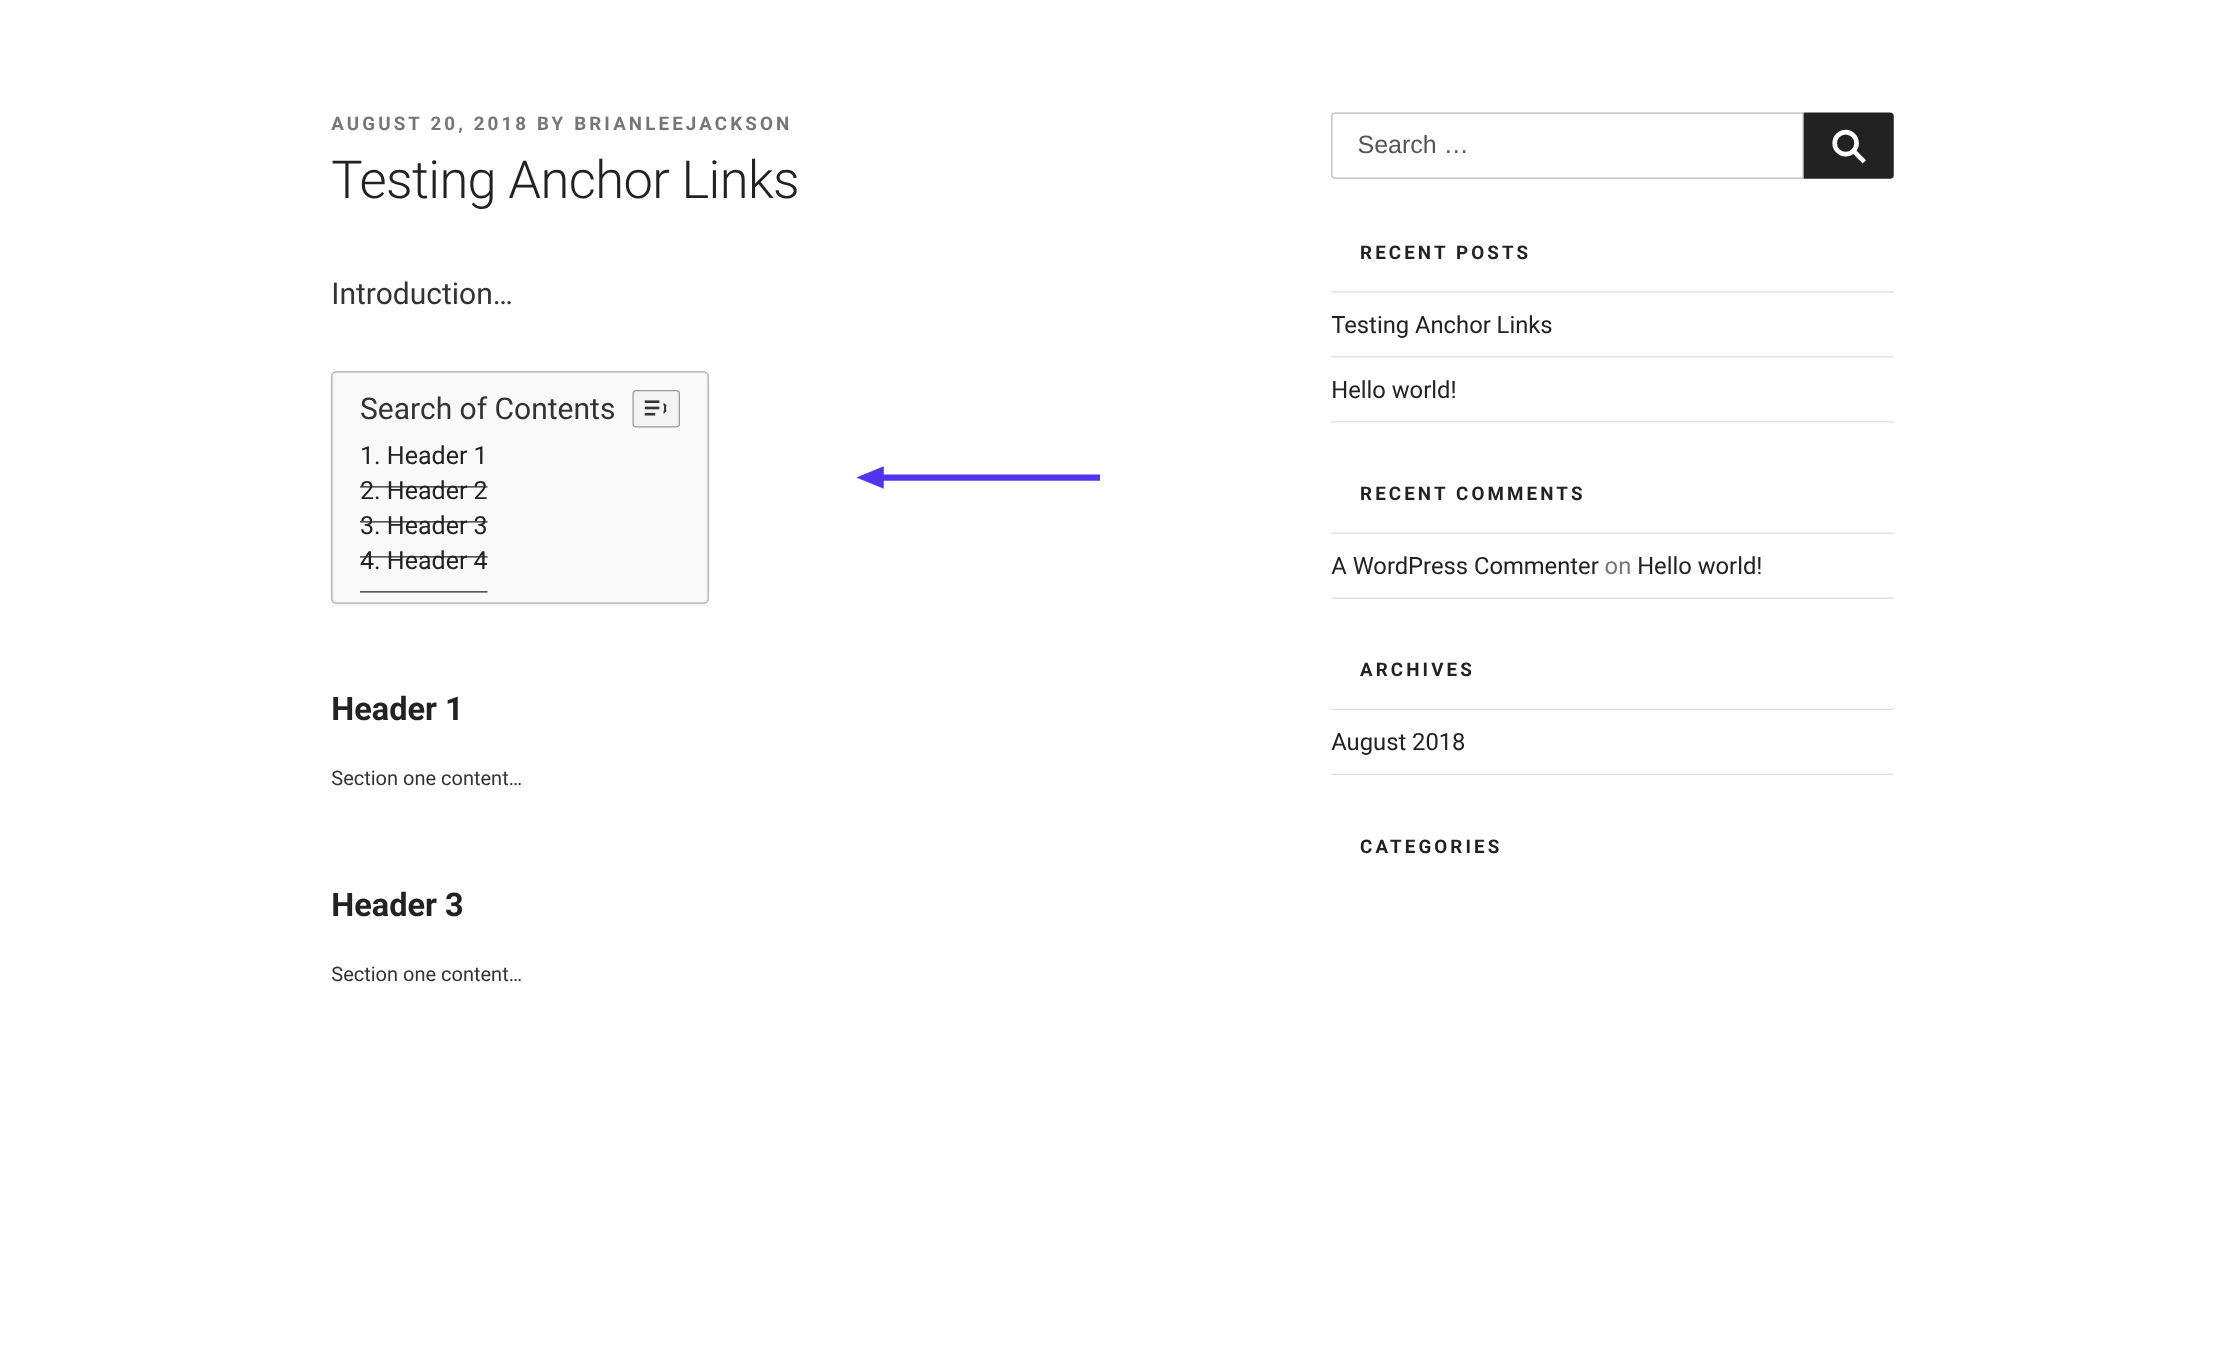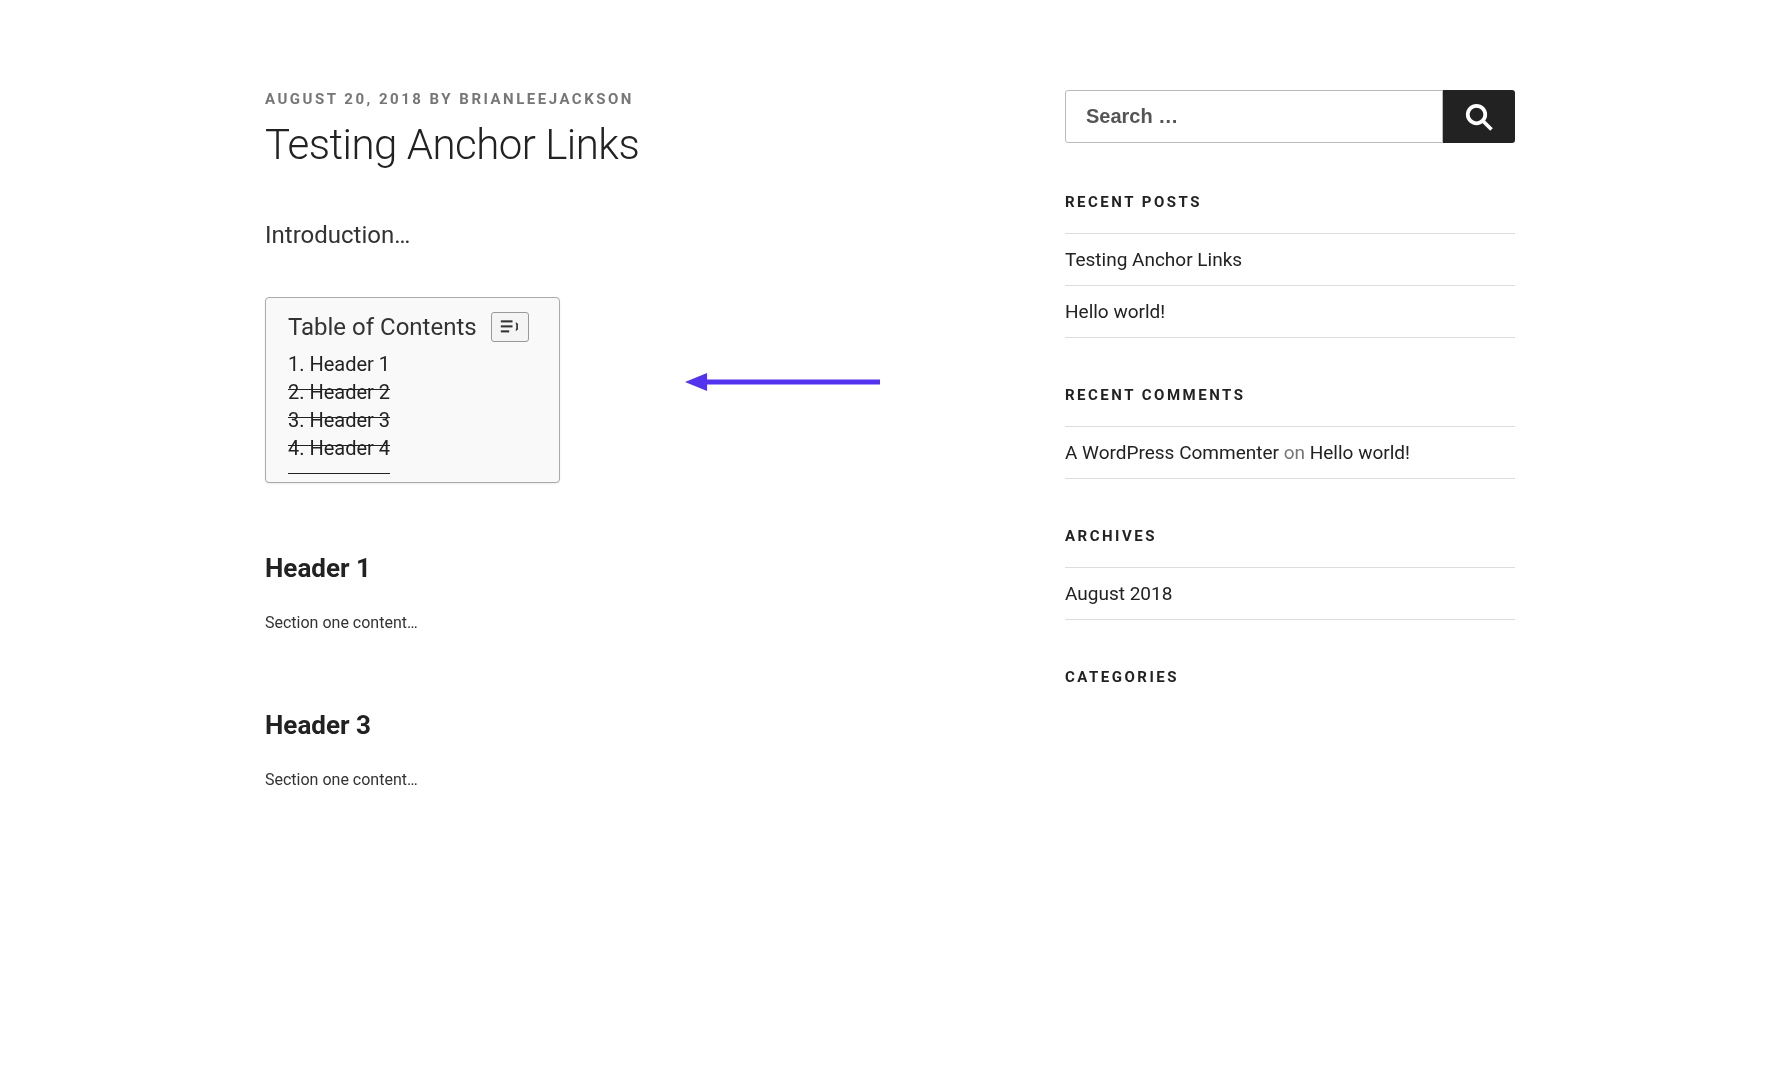--- a/index.html
+++ b/index.html
@@ -125,21 +125,20 @@
       margin-bottom: 50px;
     }
     .search-input {
       flex: 1;
       border: 1px solid #bbb;
       border-radius: 3px 0 0 3px;
       padding: 14px 20px;
       font-size: 20px;
       color: #333;
       outline: none;
-      font-weight: bold;
     }
     .search-input::placeholder {
       color: #555;
     }
     .search-button {
       width: 72px;
       background: #222;
       border: none;
       border-radius: 0 3px 3px 0;
       display: flex;
@@ -155,20 +154,21 @@
     .widget {
       margin-bottom: 48px;
     }
     .widget-title {
       font-size: 15px;
       font-weight: 700;
       letter-spacing: 2.5px;
       color: #222;
       text-transform: uppercase;
       margin-bottom: 22px;
+      margin-left: 23px;
     }
     .widget-list {
       list-style: none;
       border-top: 1px solid #ddd;
     }
     .widget-list li {
       border-bottom: 1px solid #ddd;
       padding: 14px 0;
       font-size: 19px;
       color: #333;
@@ -190,21 +190,21 @@
       <span>AUGUST 20, 2018</span>
       <span>BY</span>
       <a href="#" class="author-link">BRIANLEEJACKSON</a>
     </div>
     <h1 class="post-title">Testing Anchor Links</h1>
     <p class="intro-text">Introduction…</p>
 
     <div class="toc-wrapper">
       <div class="toc-box">
         <div class="toc-header">
-          <span class="toc-title">Table of Contents</span>
+          <span class="toc-title">Search of Contents</span>
           <span class="toc-toggle">
             <svg viewBox="0 0 24 20">
               <rect x="1" y="2" width="14" height="2.5" fill="#333"></rect>
               <rect x="1" y="8" width="14" height="2.5" fill="#333"></rect>
               <rect x="1" y="14" width="10" height="2.5" fill="#333"></rect>
               <path d="M19 4 L22 7 L19 7 Z" fill="#333"></path>
               <path d="M19 15 L22 12 L19 12 Z" fill="#333"></path>
               <rect x="19.5" y="6" width="2" height="7" fill="#333"></rect>
             </svg>
           </span>

